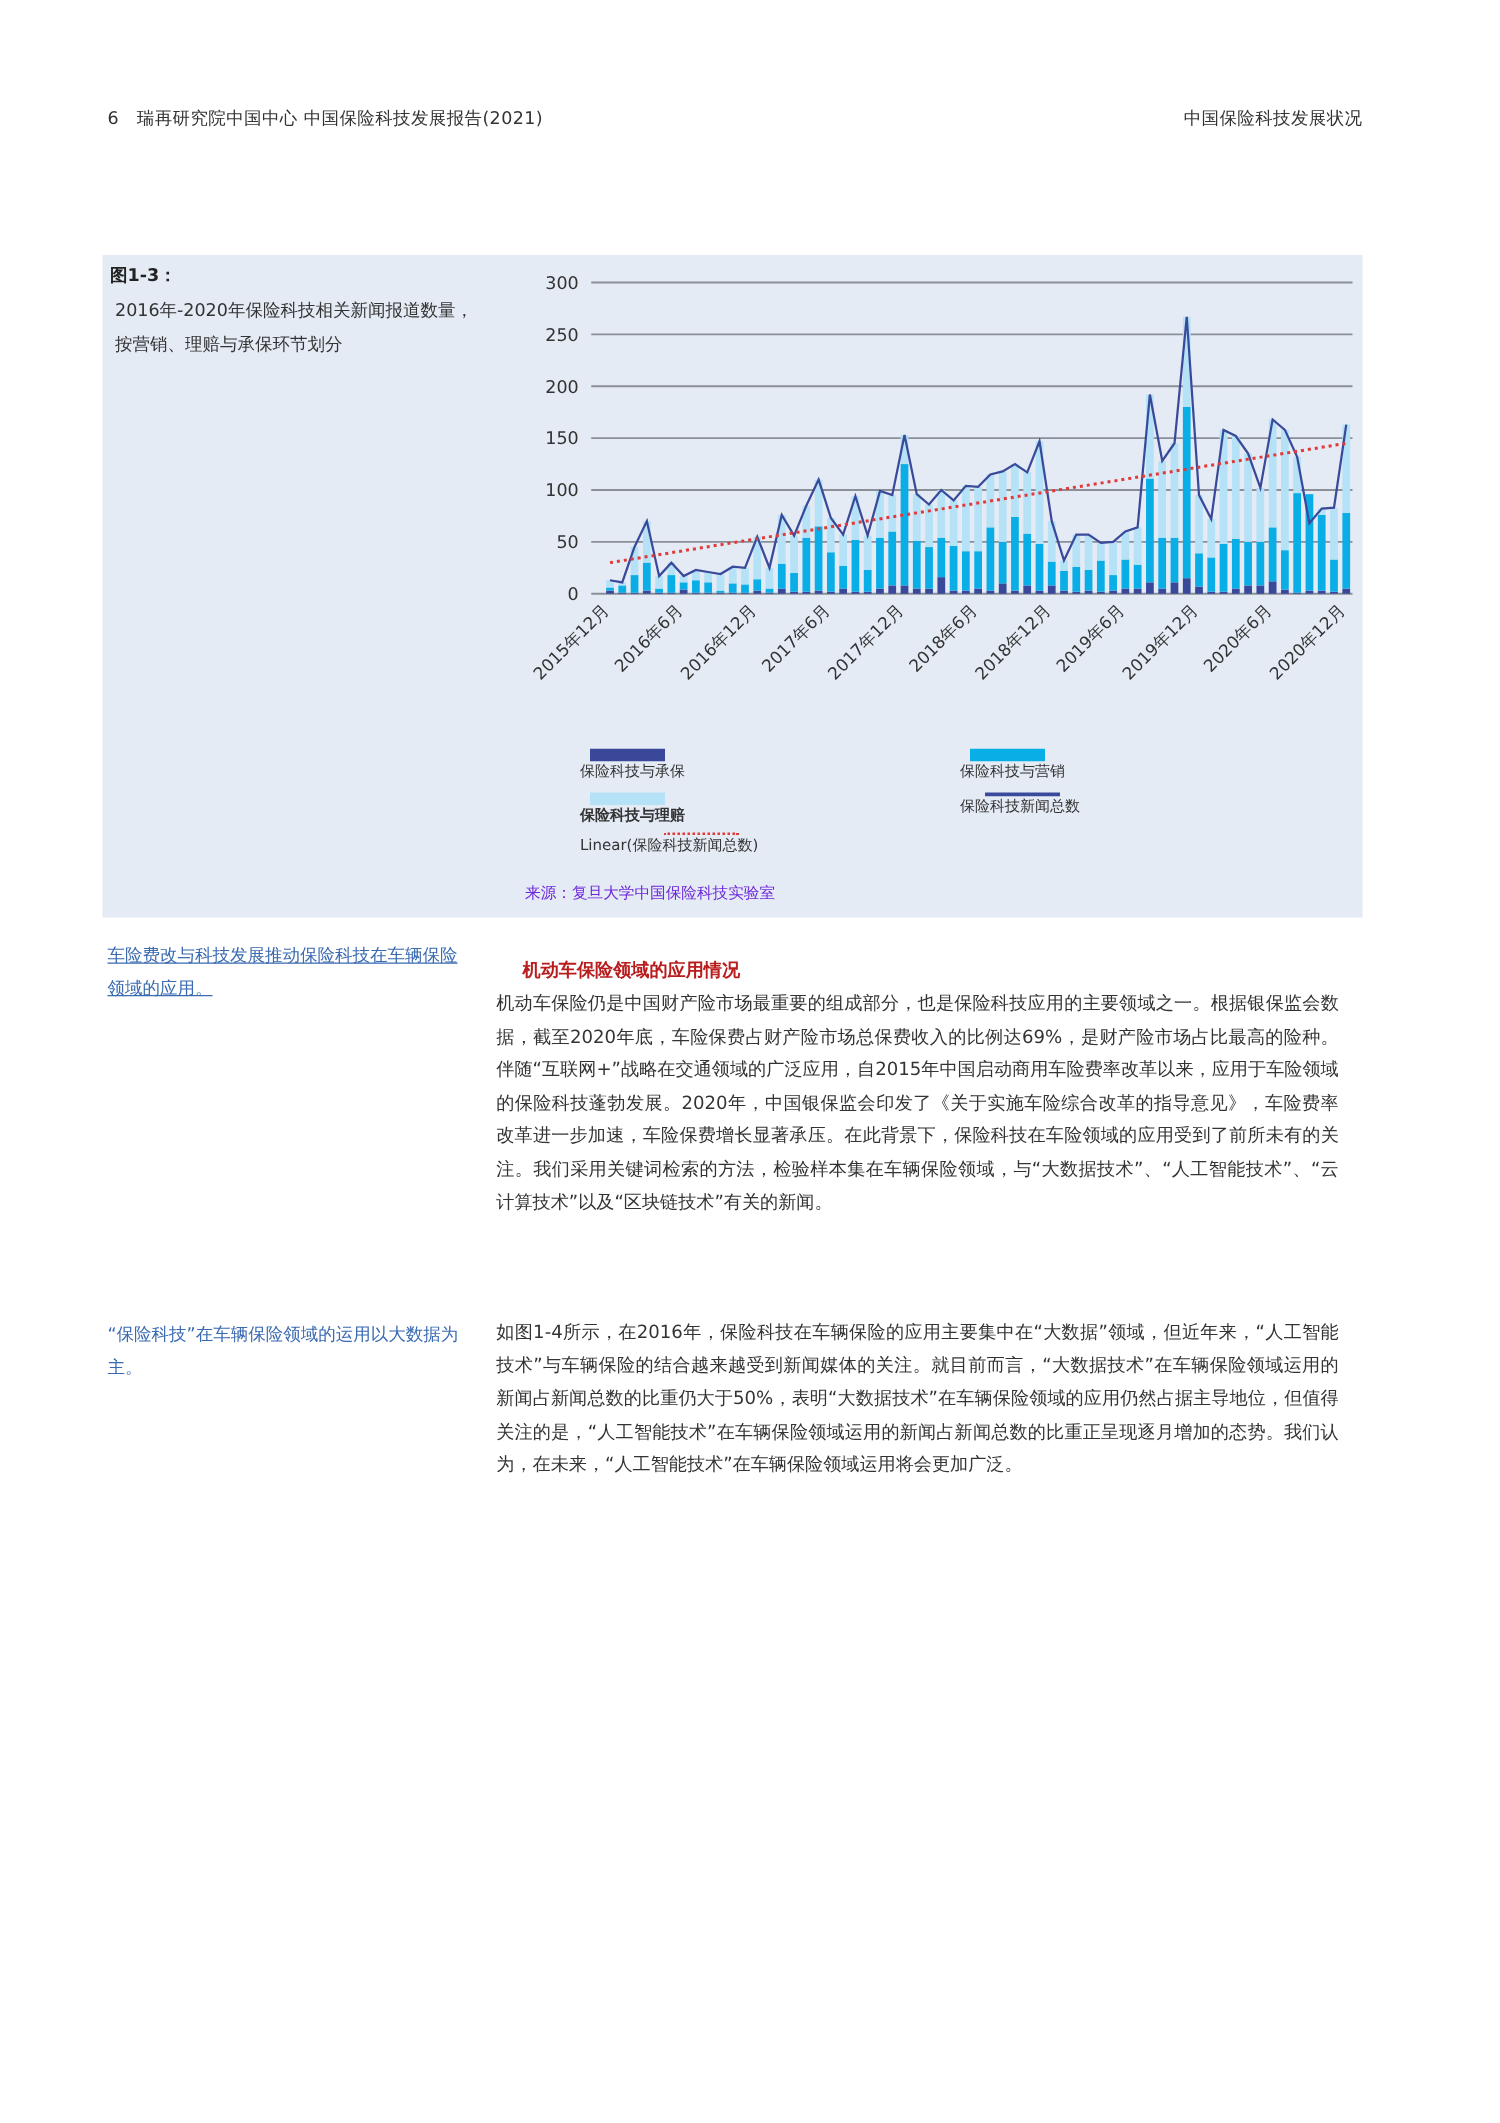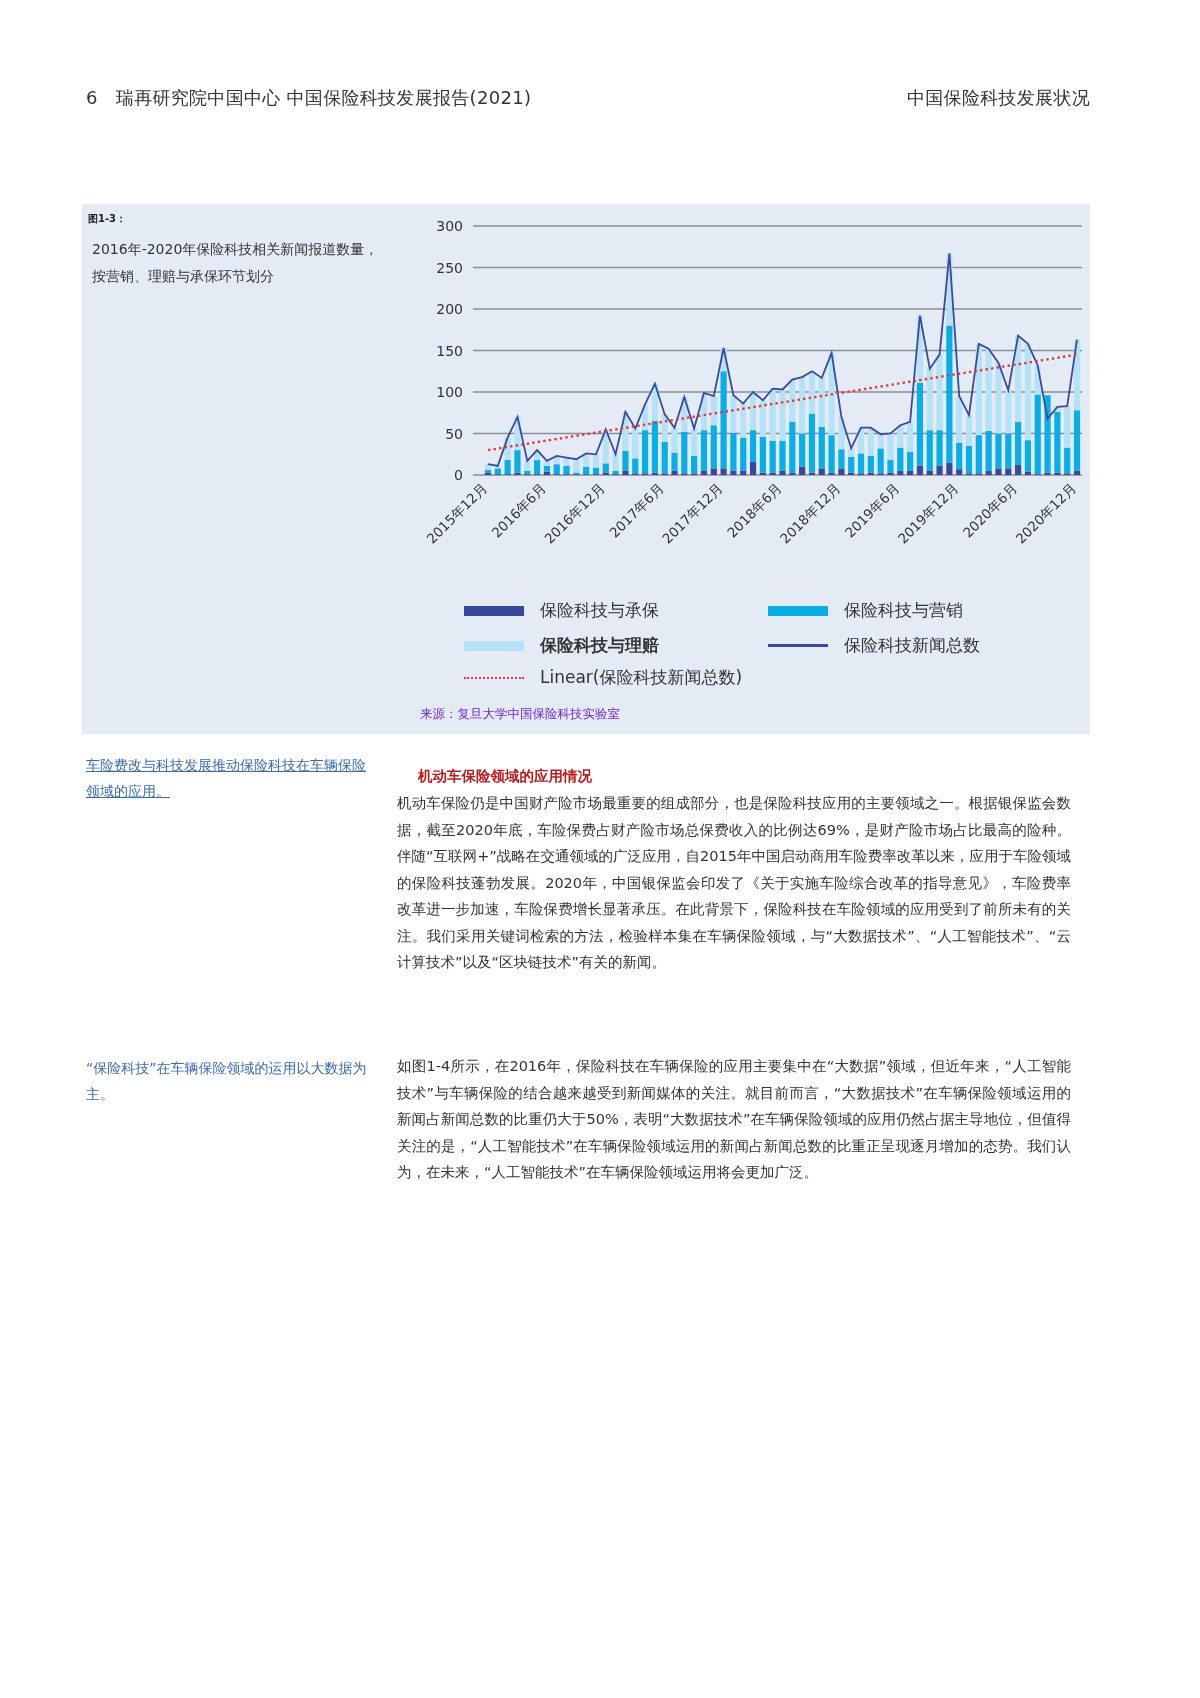--- a/index.html
+++ b/index.html
@@ -1,24 +1,24 @@
 <!DOCTYPE html>
 <html><head>
 <meta charset="utf-8">
 <style>
   html,body{margin:0;padding:0;background:#ffffff;}
   body{width:1200px;height:1698px;position:relative;font-family:"DejaVu Sans","Liberation Sans",sans-serif;color:#333;overflow:hidden;}
-  .hdr{position:absolute;top:86px;font-size:18px;color:#333;letter-spacing:0.3px;}
+  .hdr{position:absolute;top:86px;font-size:14px;color:#333;letter-spacing:0.3px;}
   .hdr-left{left:86px;}
   .hdr-right{right:110px;}
   .figbox{position:absolute;left:82px;top:204px;width:1008px;height:530px;background:#e4ebf5;}
-  .figlabel{position:absolute;left:88px;top:212px;font-size:10px;font-weight:bold;color:#222;text-align:center;}
+  .figlabel{position:absolute;left:88px;top:212px;font-size:14px;font-weight:bold;color:#222;text-align:center;}
   .figtitle{position:absolute;left:92px;top:236px;width:300px;font-size:14px;line-height:27px;color:#333;}
   #chart{position:absolute;left:0;top:0;}
-  .legend-item{position:absolute;font-size:17px;color:#333;display:flex;align-items:center;}
+  .legend-item{position:absolute;font-size:12px;color:#333;display:flex;align-items:flex-end;flex-direction:column;}
   .sw{display:inline-block;width:60px;height:10px;margin-right:16px;}
   .source{position:absolute;left:420px;top:706px;font-size:12.5px;color:#6d28d9;}
   .side{position:absolute;left:86px;width:290px;font-size:14px;line-height:26px;color:#3a6ab0;}
   .sect-title{position:absolute;left:418px;top:767px;font-size:14.5px;font-weight:bold;color:#b91c1c;}
   .para{position:absolute;left:397px;width:674px;font-size:14.5px;line-height:26.5px;color:#333;text-align:justify;}
 </style>
 </head>
 <body>
 
 <div class="hdr hdr-left">

